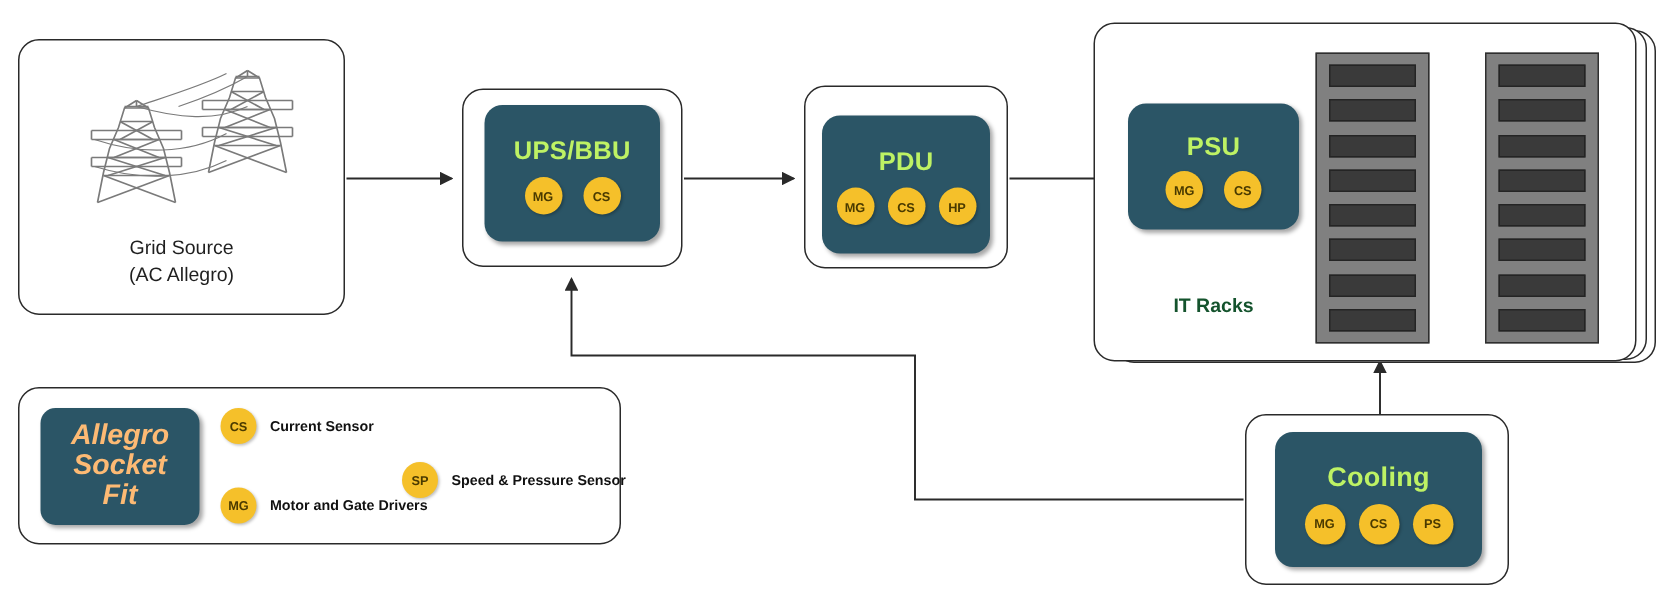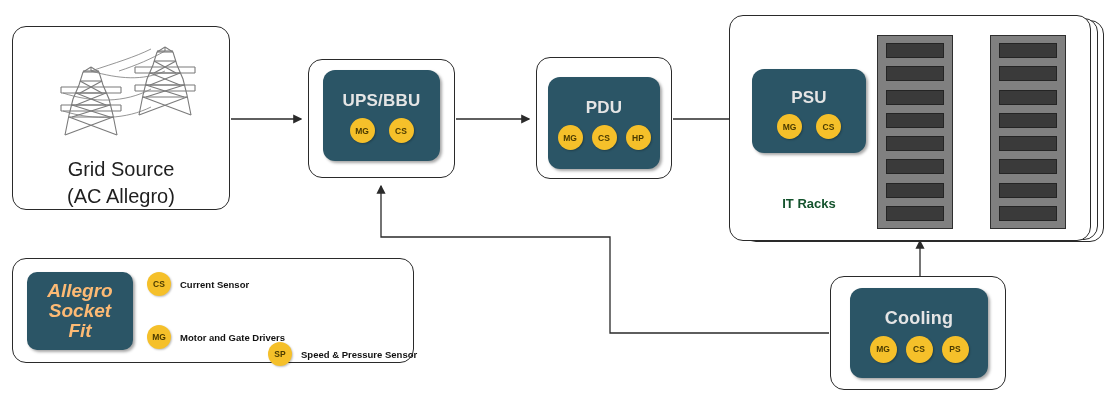--- a/index.html
+++ b/index.html
@@ -33,21 +33,21 @@
     background: #2b5566;
     border-radius: 12px;
     box-sizing: border-box;
     box-shadow: 2px 2px 3px rgba(0,0,0,0.35);
     display: flex;
     flex-direction: column;
     align-items: center;
     justify-content: center;
   }
   .node-title {
-    color: #e5e5e5;
+    color: #bef264;
     font-weight: bold;
     letter-spacing: 0.2px;
     text-align: center;
     line-height: 1.05;
   }
   .badge-row {
     display: flex;
     align-items: center;
     justify-content: center;
   }
@@ -74,21 +74,21 @@
     width: 1116px;
     height: 400px;
     overflow: visible;
     pointer-events: none;
   }
   
   #grid-source-panel { left: 12px; top: 26px; width: 218px; height: 184px; }
   #grid-tower-art { position: absolute; left: 26px; top: 14px; width: 166px; height: 106px; }
   #grid-source-label {
     left: 12px; top: 156px; width: 218px;
-    font-size: 20px; color: #1f1f1f; line-height: 1.35;
+    font-size: 13px; color: #1f1f1f; line-height: 1.35;
   }
   
   #ups-panel  { left: 308px; top: 59px; width: 147px; height: 119px; }
   #ups-card   { left: 323px; top: 70px; width: 117px; height: 91px; }
   #ups-card .node-title { font-size: 17px; margin-top: 4px; }
   #ups-card .badge-row  { gap: 14px; margin-top: 9px; }
   #ups-card .badge { width: 25px; height: 25px; font-size: 8.5px; }
   
   #pdu-panel { left: 536px; top: 57px; width: 136px; height: 122px; }
   #pdu-card  { left: 548px; top: 77px; width: 112px; height: 92px; }
@@ -154,21 +154,21 @@
   }
   .legend-entry .badge { width: 24px; height: 24px; font-size: 8.5px; }
   .legend-entry .legend-text {
     font-size: 9.5px;
     font-weight: bold;
     color: #111111;
     white-space: nowrap;
   }
   #legend-entry-0 { left: 147px; top: 272px; }
   #legend-entry-1 { left: 147px; top: 325px; }
-  #legend-entry-2 { left: 268px; top: 342px; }
+  #legend-entry-2 { left: 268px; top: 308px; }
 </style>
 </head>
 <body>
 
 <div id="diagram-root">
 
   <svg class="wires" viewBox="0 0 1116 400" xmlns="http://www.w3.org/2000/svg">
     <defs>
       <marker id="arrowhead" markerWidth="7" markerHeight="7" refX="6" refY="3.5" orient="auto" markerUnits="strokeWidth">
         <polygon points="0 0, 7 3.5, 0 7" fill="#2a2a2a"></polygon>

